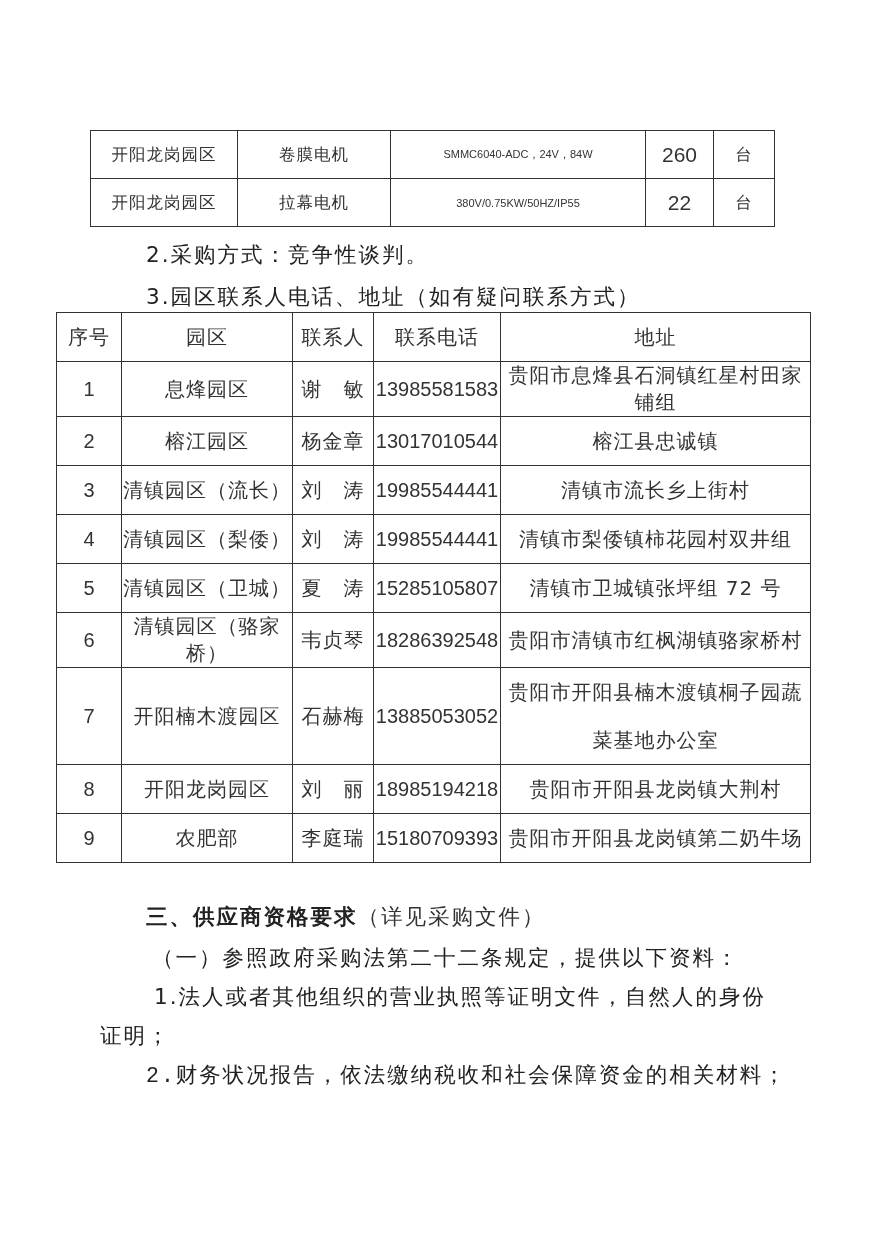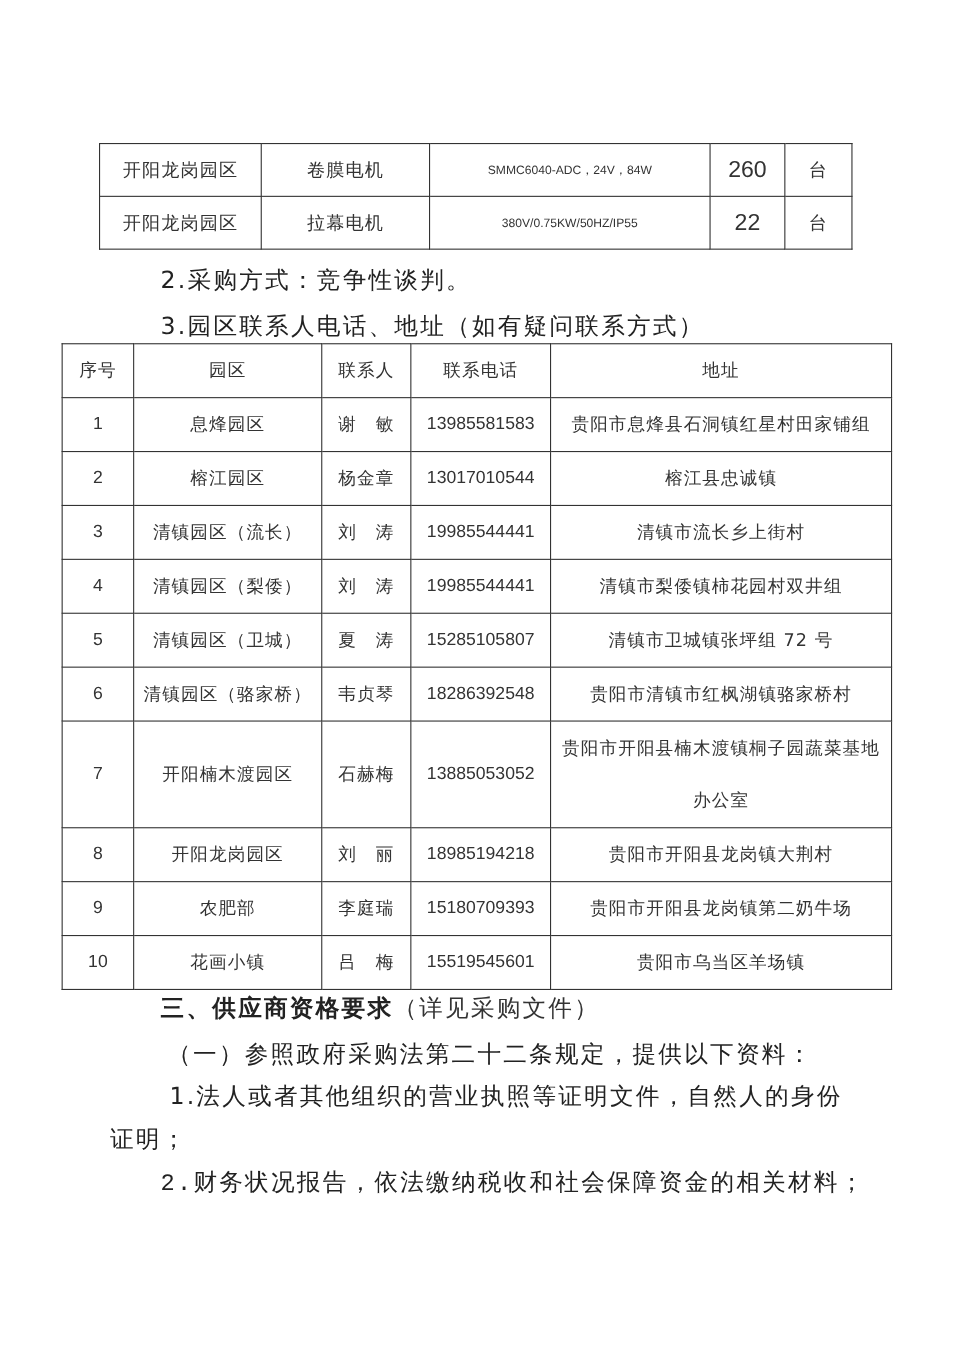--- a/index.html
+++ b/index.html
@@ -4,21 +4,21 @@
 <style>
   html, body { margin: 0; padding: 0; background: #ffffff; }
   body { width: 872px; height: 1246px; position: relative; overflow: hidden;
          font-family: "DejaVu Sans", "Liberation Sans", sans-serif; color: #222; }
   table { border-collapse: collapse; position: absolute; table-layout: fixed; }
   td { border: 1.3px solid #333; text-align: center; vertical-align: middle; padding: 0;
        font-size: 16.5px; color: #333; letter-spacing: 1px; }
   #items { left: 90px; top: 130px; width: 684px; }
   #items td { height: 47px; }
   #contacts { left: 56px; top: 312px; width: 754px; }
-  #contacts td { height: 48px; font-size: 16px; }
+  #contacts td { height: 48px; font-size: 20px; }
   #contacts tr.tall td { height: 96px; }
   #contacts td.addr-tall { line-height: 48px; }
   .num { letter-spacing: 0; font-family: "Liberation Sans", sans-serif; font-size: 21px; }
   .mono { font-family: "Liberation Sans", sans-serif; letter-spacing: 0; font-size: 11px; }
   .para { position: absolute; font-size: 21.5px; color: #222; letter-spacing: 2px; white-space: nowrap; }
   .bold { font-weight: bold; }
   .light { font-weight: normal; color: #333; }
 </style>
 </head>
 <body>
@@ -126,27 +126,20 @@
         <td class="num">18985194218</td>
         <td>贵阳市开阳县龙岗镇大荆村</td>
       </tr>
       <tr>
         <td class="num">9</td>
         <td>农肥部</td>
         <td>李庭瑞</td>
         <td class="num">15180709393</td>
         <td>贵阳市开阳县龙岗镇第二奶牛场</td>
       </tr>
-      <tr>
-        <td class="num">10</td>
-        <td>花画小镇</td>
-        <td>吕　梅</td>
-        <td class="num">15519545601</td>
-        <td>贵阳市乌当区羊场镇</td>
-      </tr>
     </tbody>
 </table>
 
 <div class="para" style="left:146px; top:902px;text-align:center;">
   <span class="bold">三、供应商资格要求</span><span class="light">（详见采购文件）</span>
 </div>
 <div class="para" style="left:152px; top:943px;">（一）参照政府采购法第二十二条规定，提供以下资料：</div>
 <div class="para" style="left:154px; top:982px;">1.法人或者其他组织的营业执照等证明文件，自然人的身份</div>
 <div class="para" style="left:100px; top:1021px;">证明；</div>
 <div class="para" style="left:146px; top:1060px;font-family:Liberation Mono, monospace;">2.财务状况报告，依法缴纳税收和社会保障资金的相关材料；</div>

